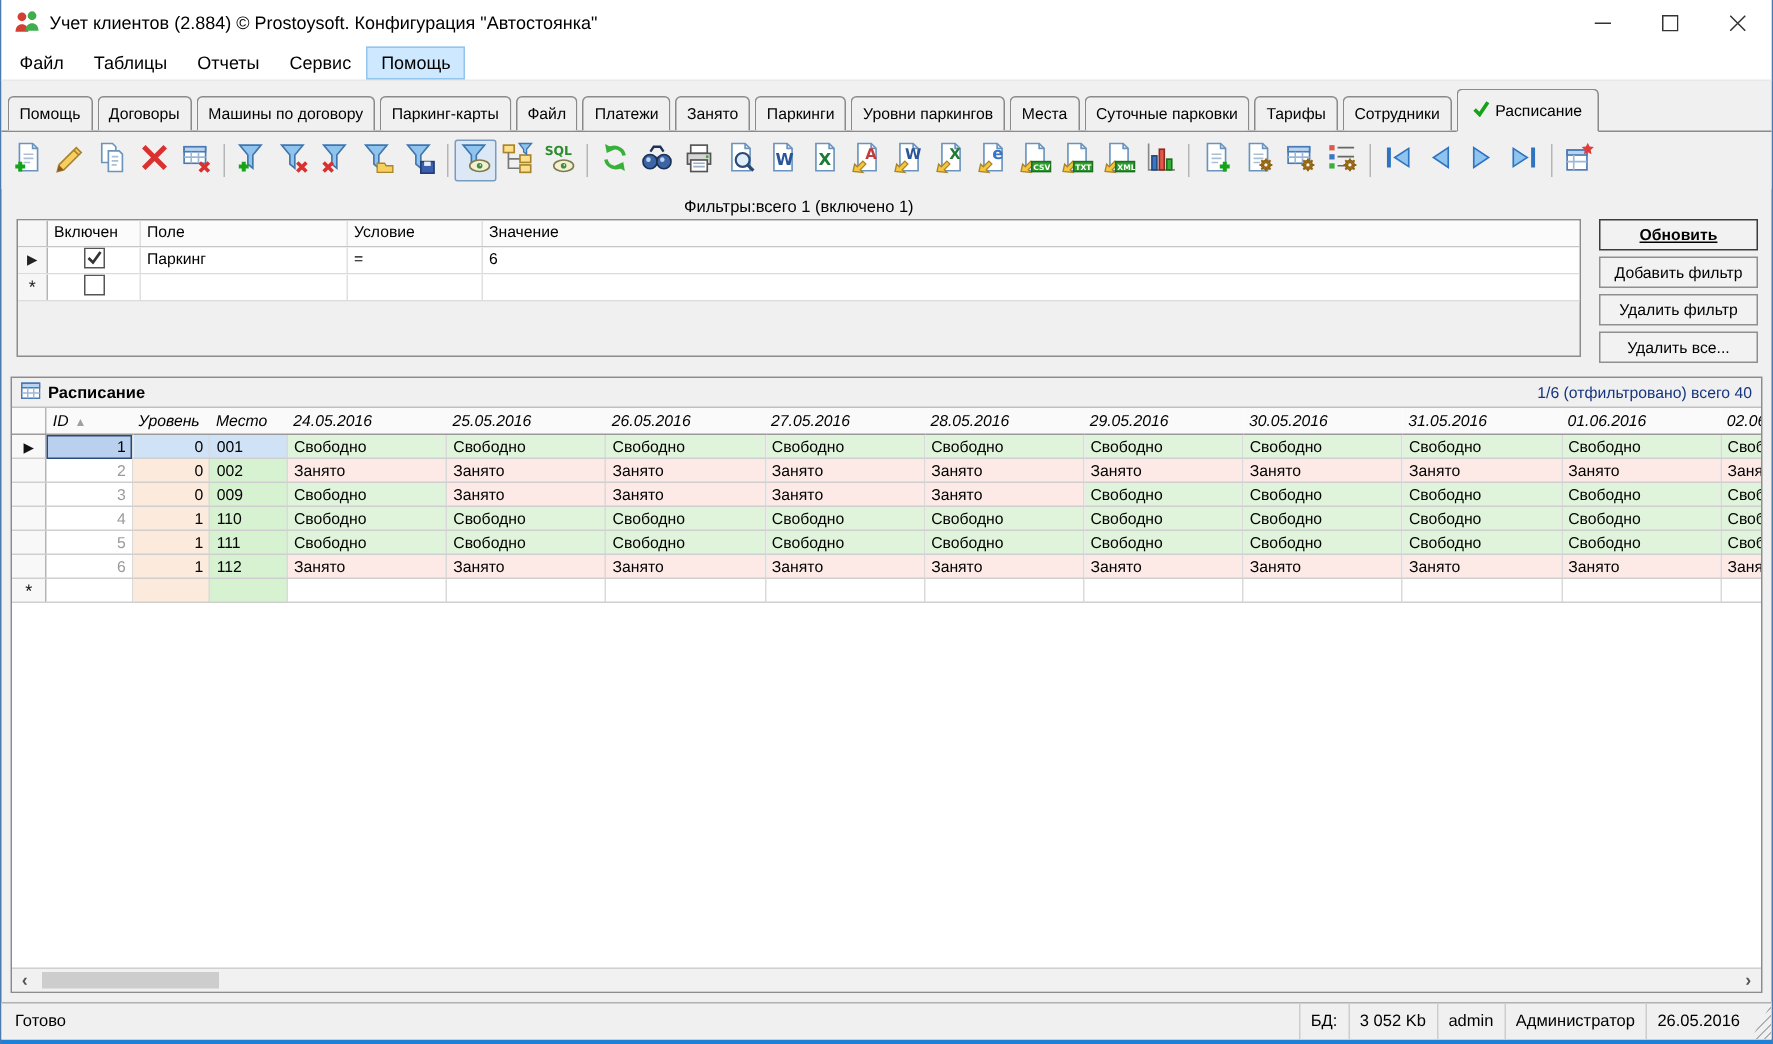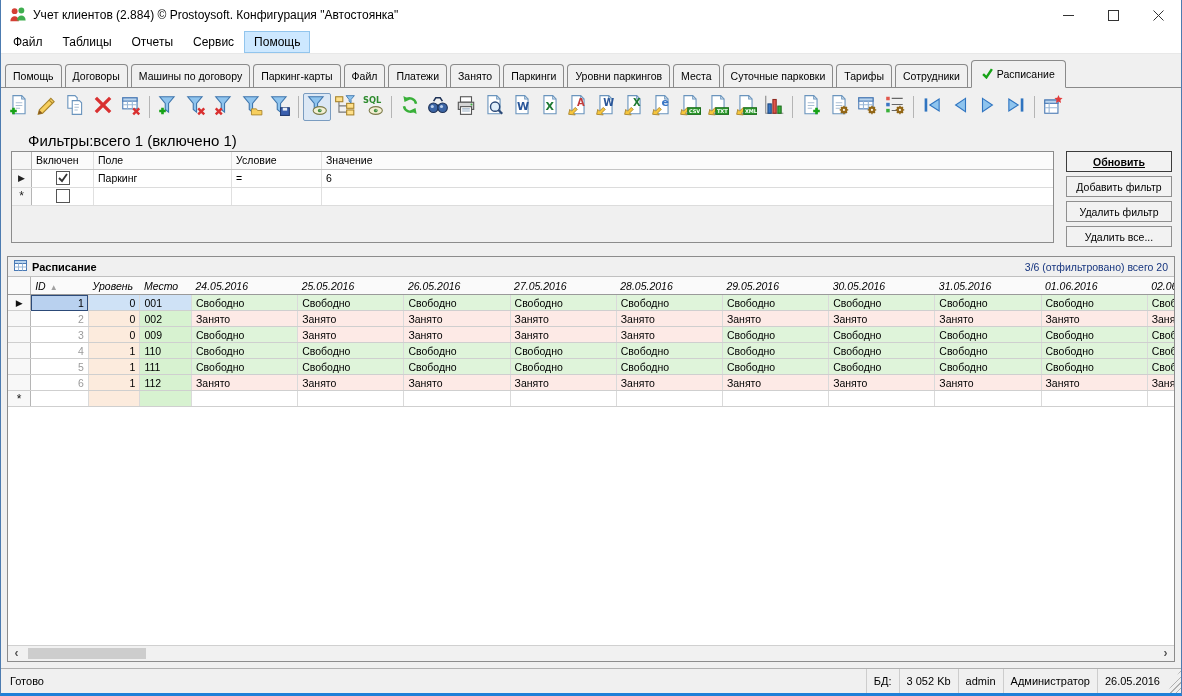--- a/index.html
+++ b/index.html
@@ -22,21 +22,21 @@
     margin-right:3px;background:#f0f0f0;white-space:nowrap;position:relative;}
   .tab.active{padding:7px 10px 6px;margin-bottom:-1px;z-index:2;background:#f0f0f0;border-bottom:1px solid #f0f0f0;}
   .tab .chk{margin-right:4px;vertical-align:-1px;}
   
   .toolbar{height:34px;display:flex;align-items:center;padding:2px 4px;background:#f0f0f0;flex:none;}
   .tbtn{width:26px;height:26px;display:flex;align-items:center;justify-content:center;border:1px solid transparent;border-radius:2px;flex:none;}
   .tbtn.pressed{border:1px solid #7a9cc0;background:#dce8f5;}
   .tbsep{width:1px;height:22px;background:#b5b5b5;margin:0 4px;flex:none;}
   
   .filter-area{padding:6px 8px 0 10px;flex:none;}
-  .filter-caption-row{width:1043px;display:flex;justify-content:flex-start;font-size:15px;margin-bottom:2px;margin-left:17px;}
+  .filter-caption-row{width:1043px;display:flex;justify-content:center;font-size:11px;margin-bottom:2px;}
   .filter-row2{display:flex;align-items:flex-start;}
   .filter-grid{width:1043px;height:92px;border:1px solid #8c8c8c;background:#f0f0f0;box-sizing:border-box;overflow:hidden;font-size:10.5px;}
   .fg-row{display:flex;background:#fff;height:17px;line-height:17px;border-bottom:1px solid #dcdcdc;}
   .fg-row.fg-head{background:#fbfbfb;border-bottom:1px solid #c5c5c5;}
   .fg-cell{box-sizing:border-box;padding:0 4px;border-right:1px solid #e0e0e0;overflow:hidden;white-space:nowrap;}
   .fg-sel{width:20px;background:#f6f6f6;border-right:1px solid #b5b5b5;text-align:center;padding:0;font-size:9px;color:#222;}
   .fg-c0{width:62px;text-align:center;}
   .fg-c1{width:138px;}
   .fg-c2{width:90px;}
   .fg-c3{flex:1;border-right:none;}
@@ -468,21 +468,21 @@
   <div class="sched">
     <div class="sched-head">
       <span>
         <svg width="13" height="13" viewBox="0 0 13 13">
           <rect x="0.5" y="1.5" width="12" height="10" fill="#fff" stroke="#4a7ab5"></rect>
           <rect x="0.5" y="1.5" width="12" height="3" fill="#b9d4ee" stroke="#4a7ab5"></rect>
           <path d="M4.5 4.5v7M8.5 4.5v7M0.5 8h12" stroke="#9ab8d8" stroke-width="1" fill="none"></path>
         </svg>
       </span>
       <span class="sched-title">Расписание</span>
-      <span class="sched-count">3/6 (отфильтровано) всего 20</span>
+      <span class="sched-count">1/6 (отфильтровано) всего 40</span>
     </div>
     <div class="sched-body" id="schedbody">
         <table class="sched-table">
           <colgroup>
             <col style="width: 22px;">
             <col style="width: 56px;">
             <col style="width: 50px;">
             <col style="width: 50px;">
             <col style="width: 103px;">
             <col style="width: 103px;">

